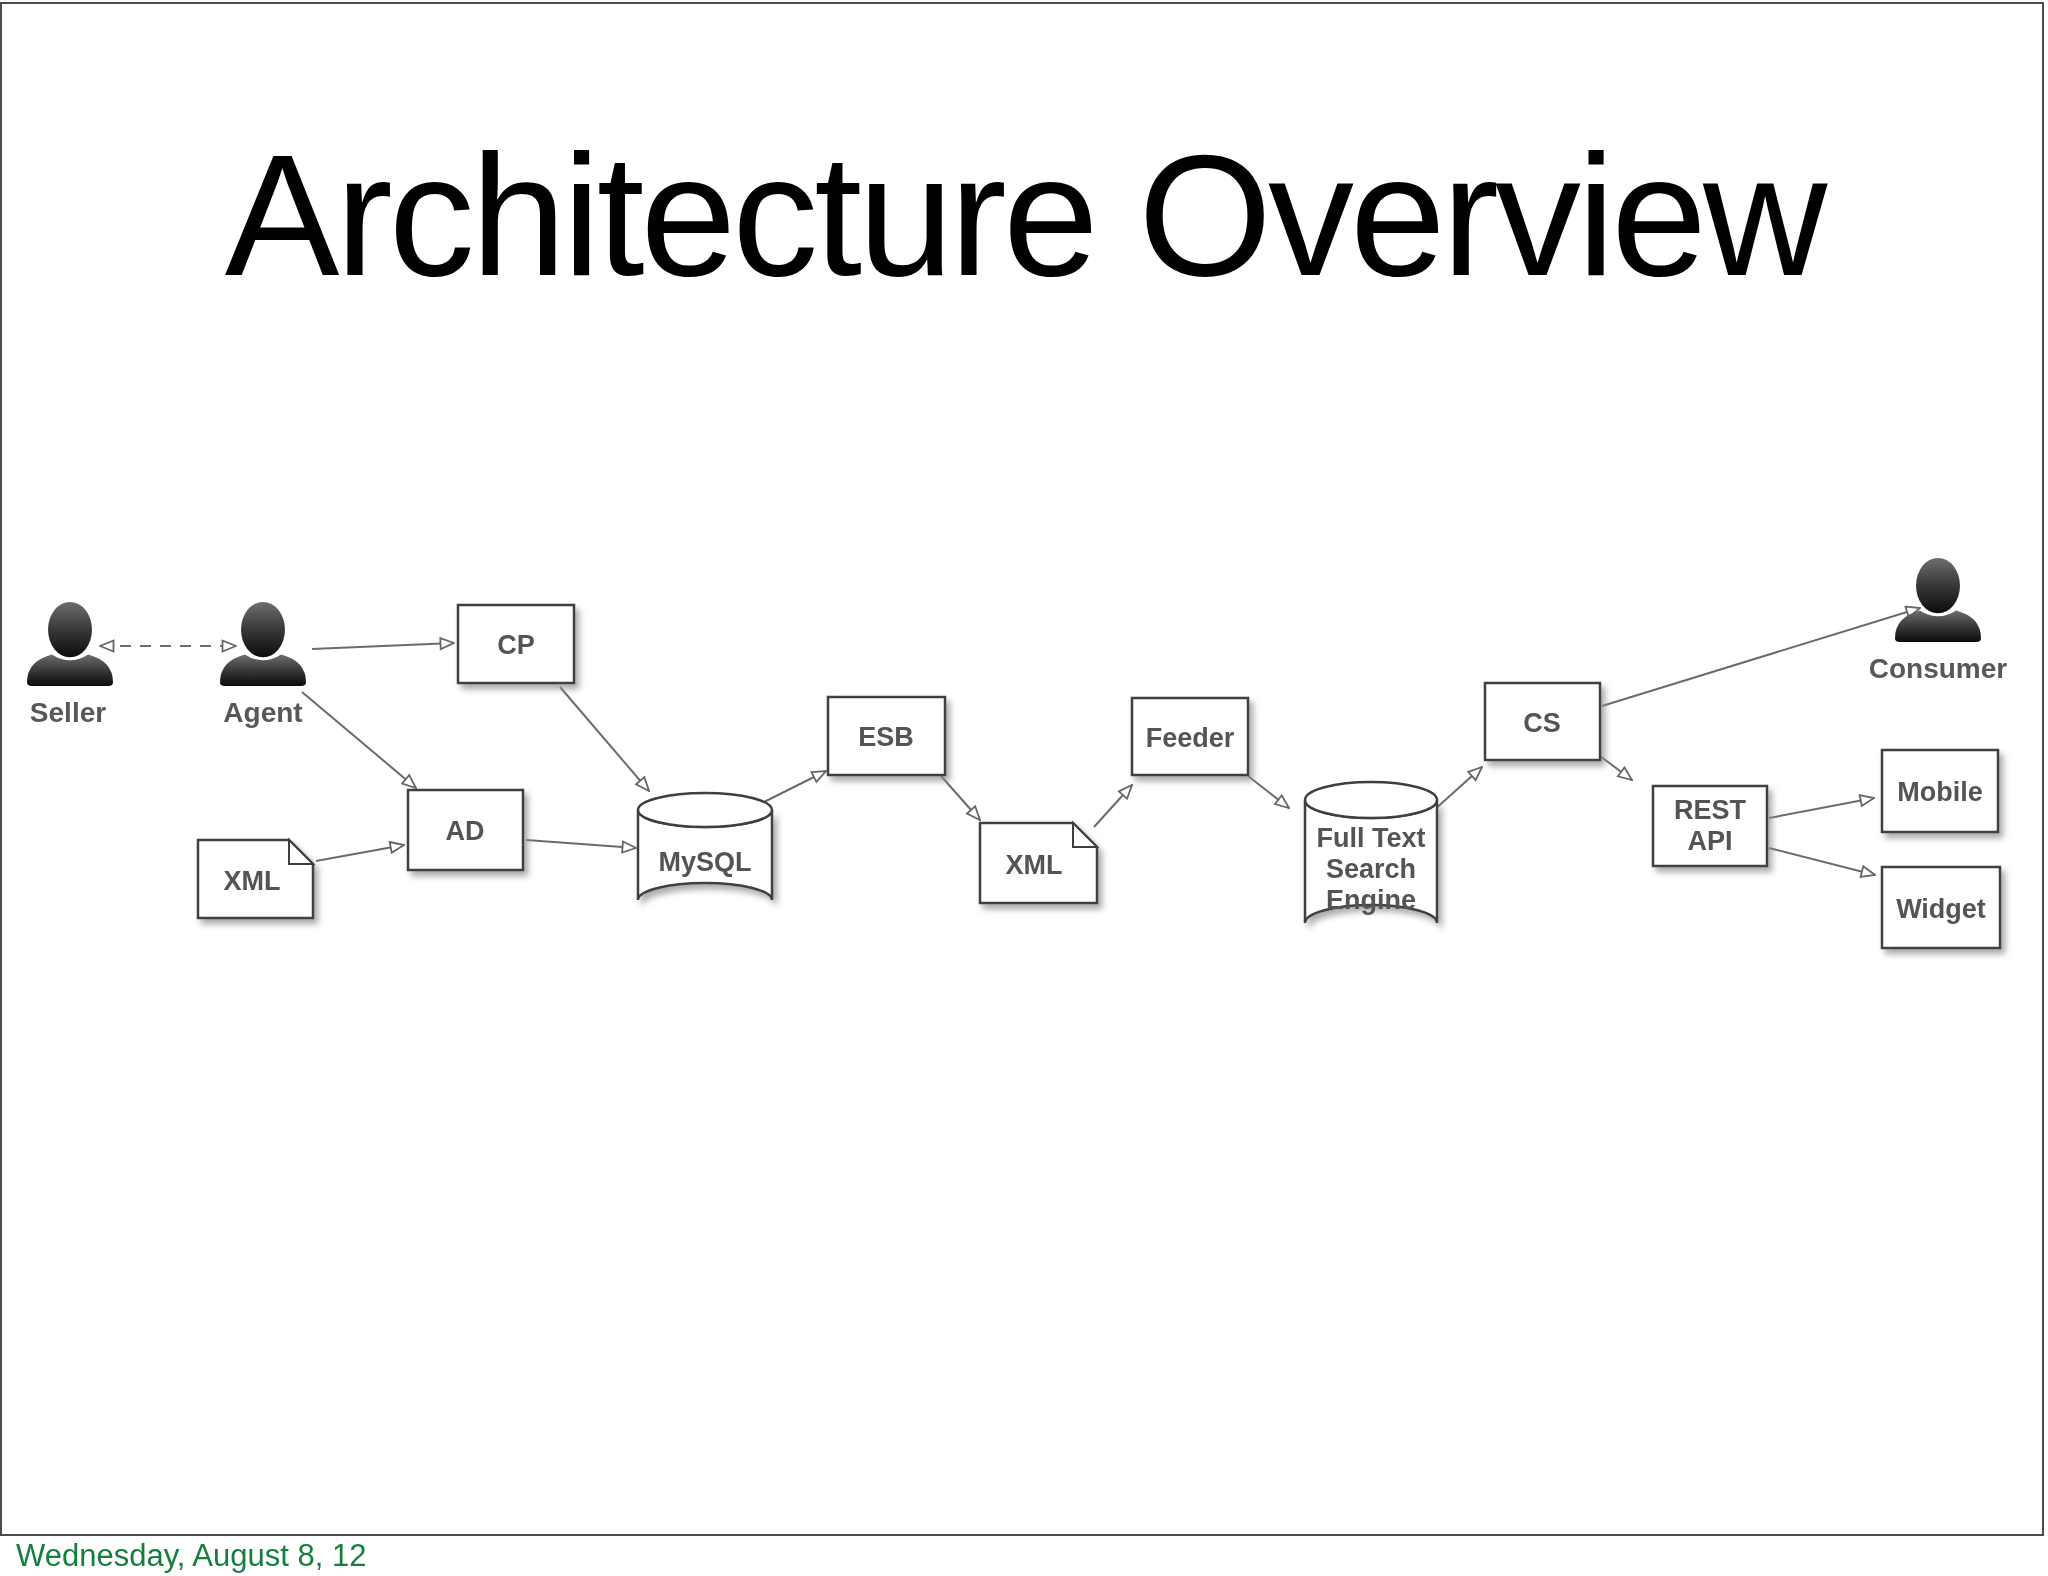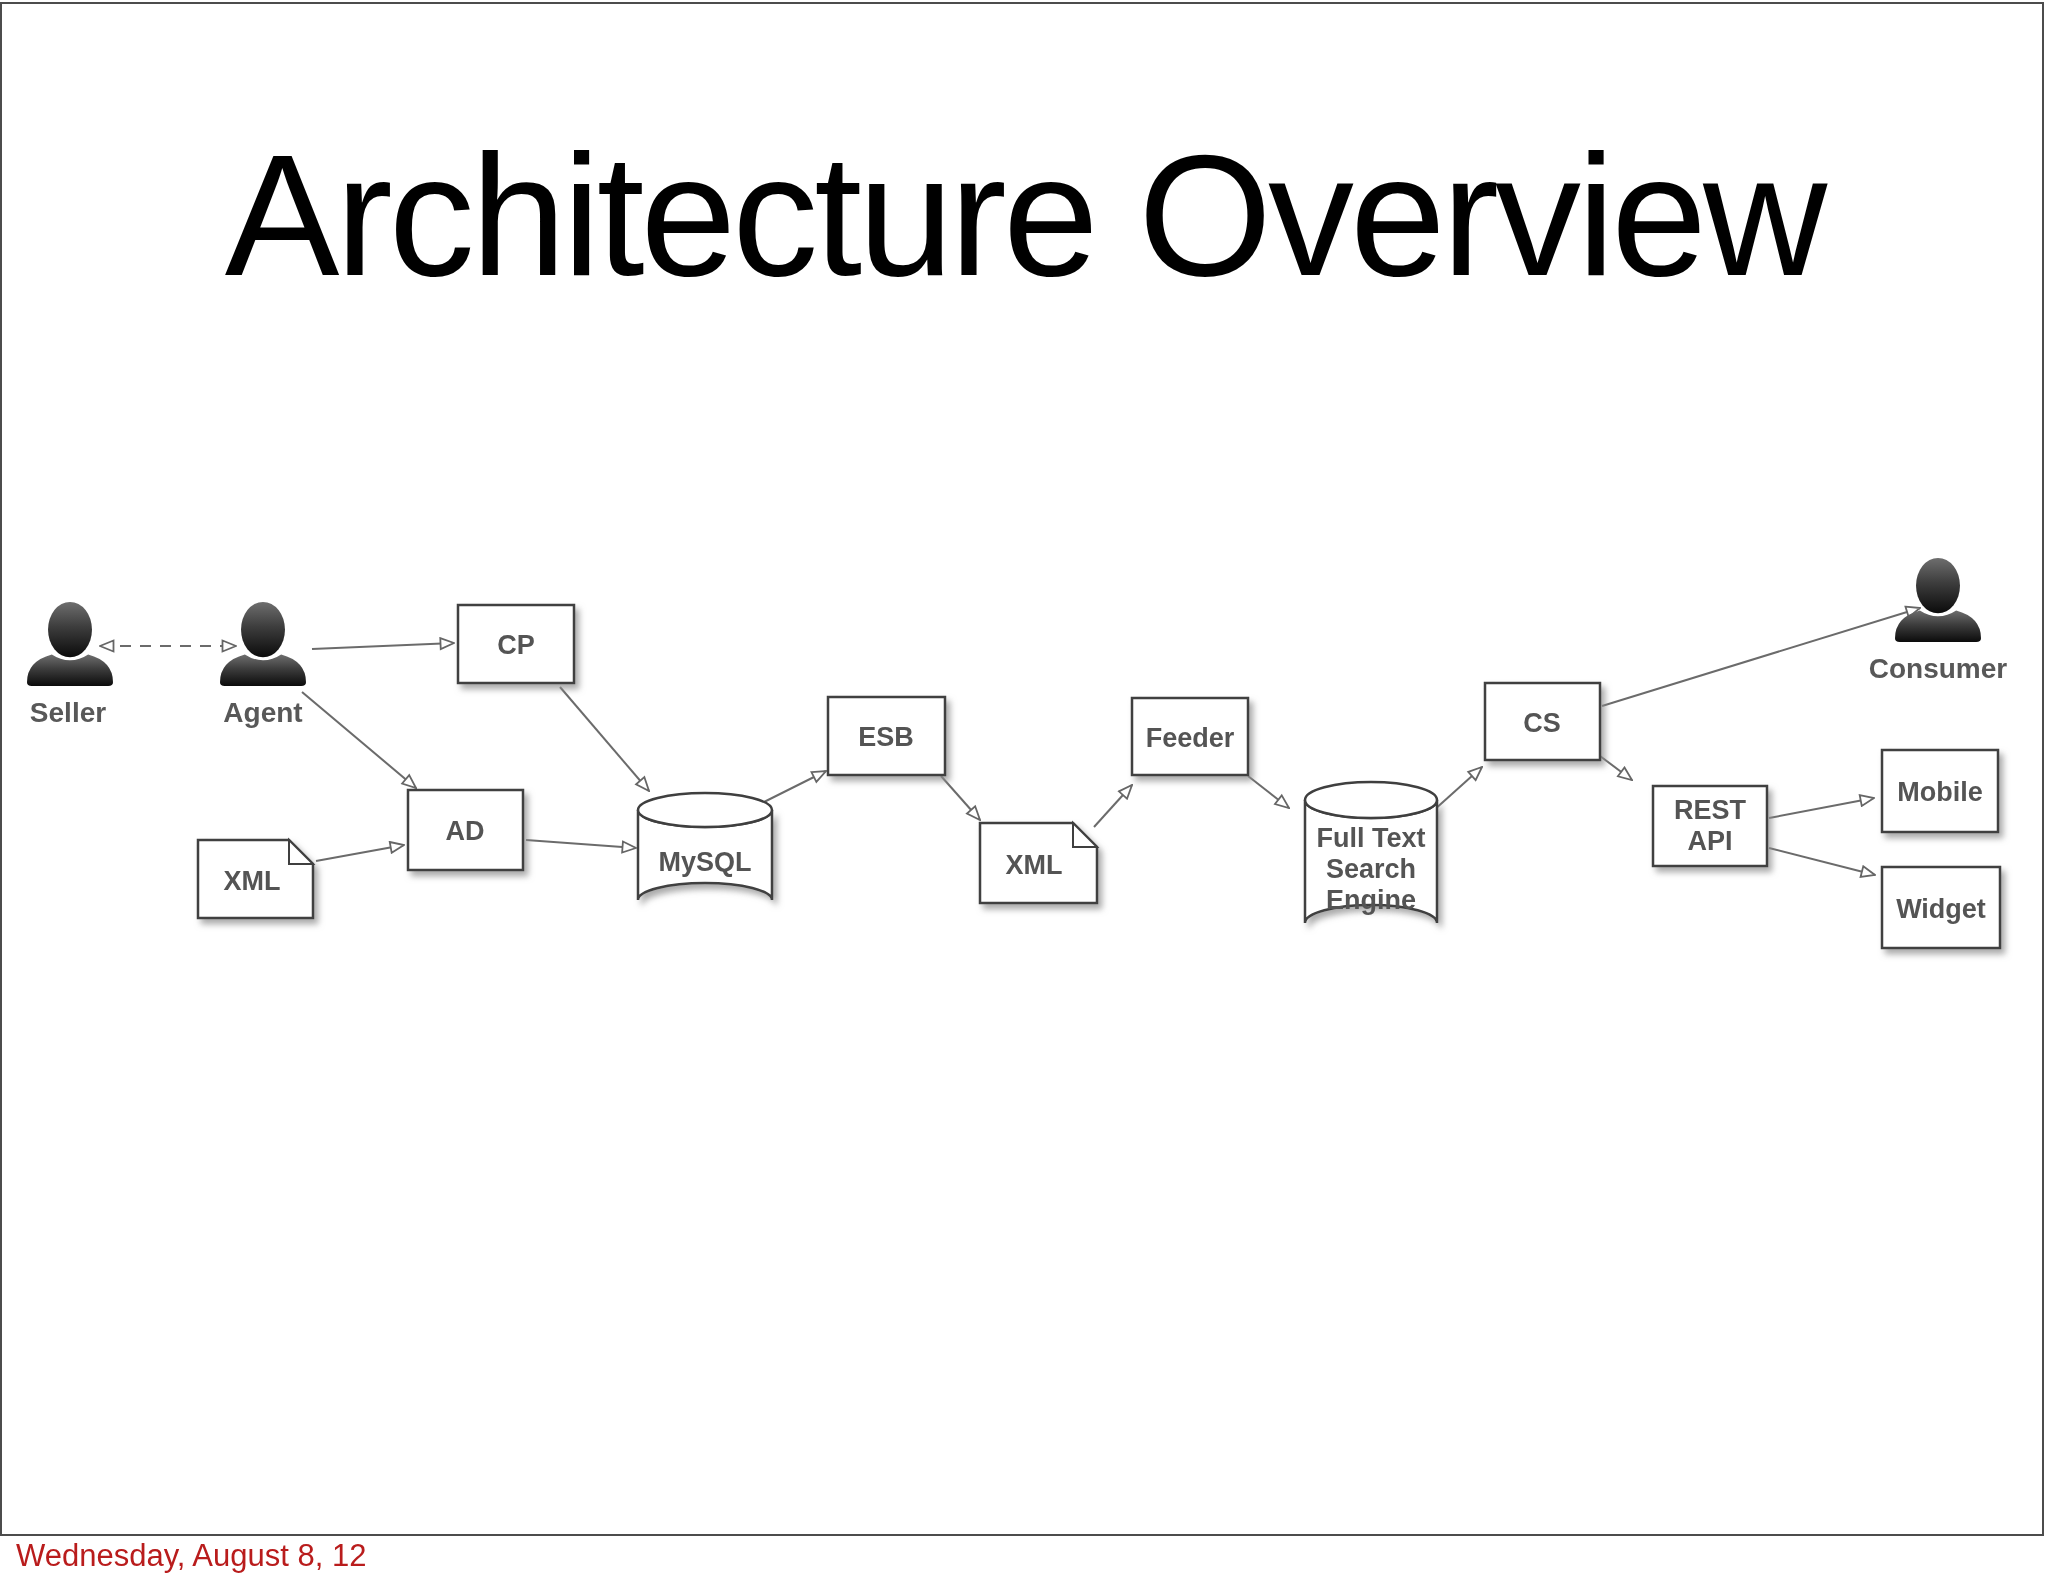--- a/index.html
+++ b/index.html
@@ -46,21 +46,21 @@
     left: 0;
     top: 0;
     width: 2048px;
     height: 1576px;
   }
   .slide-footer {
     position: absolute;
     left: 16px;
     top: 1538px;
     font-size: 31px;
-    color: #b91c1c;
+    color: #15803d;
     font-family: "Liberation Sans", sans-serif;
   }
   .node-label {
     font-family: "Liberation Sans", sans-serif;
     font-size: 27px;
     font-weight: 700;
     fill: #545454;
   }
   .actor-label {
     font-family: "Liberation Sans", sans-serif;

